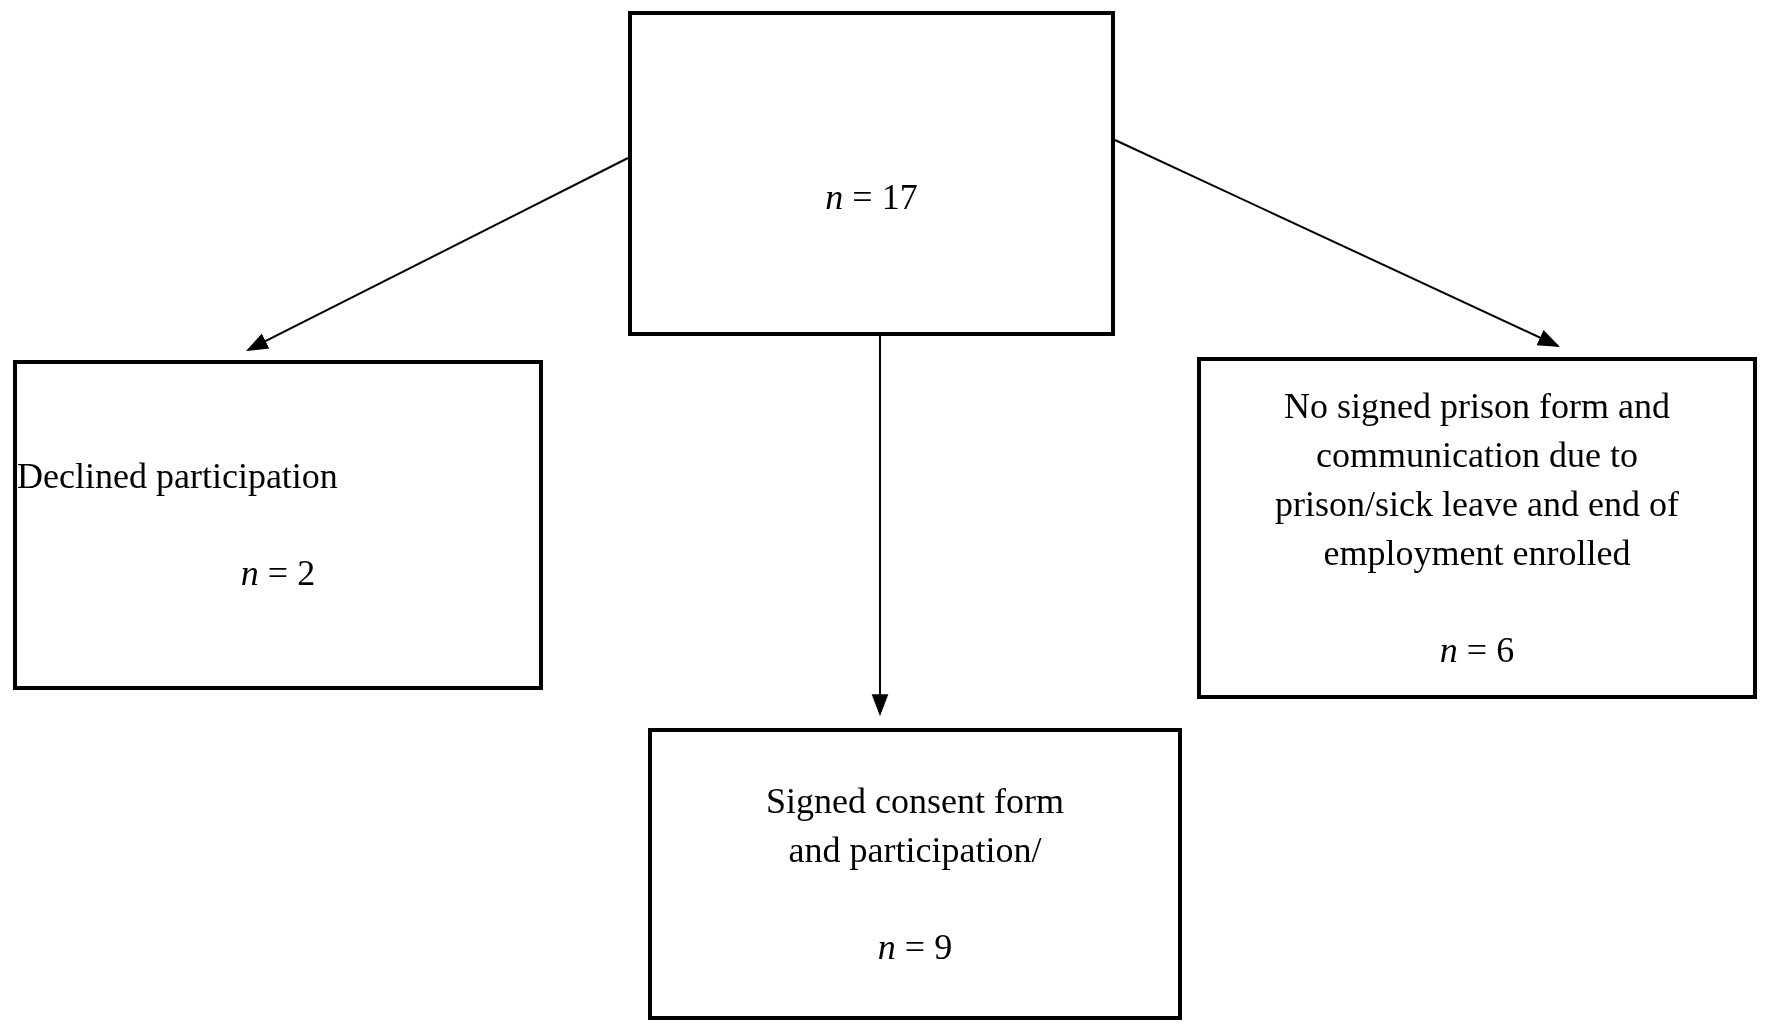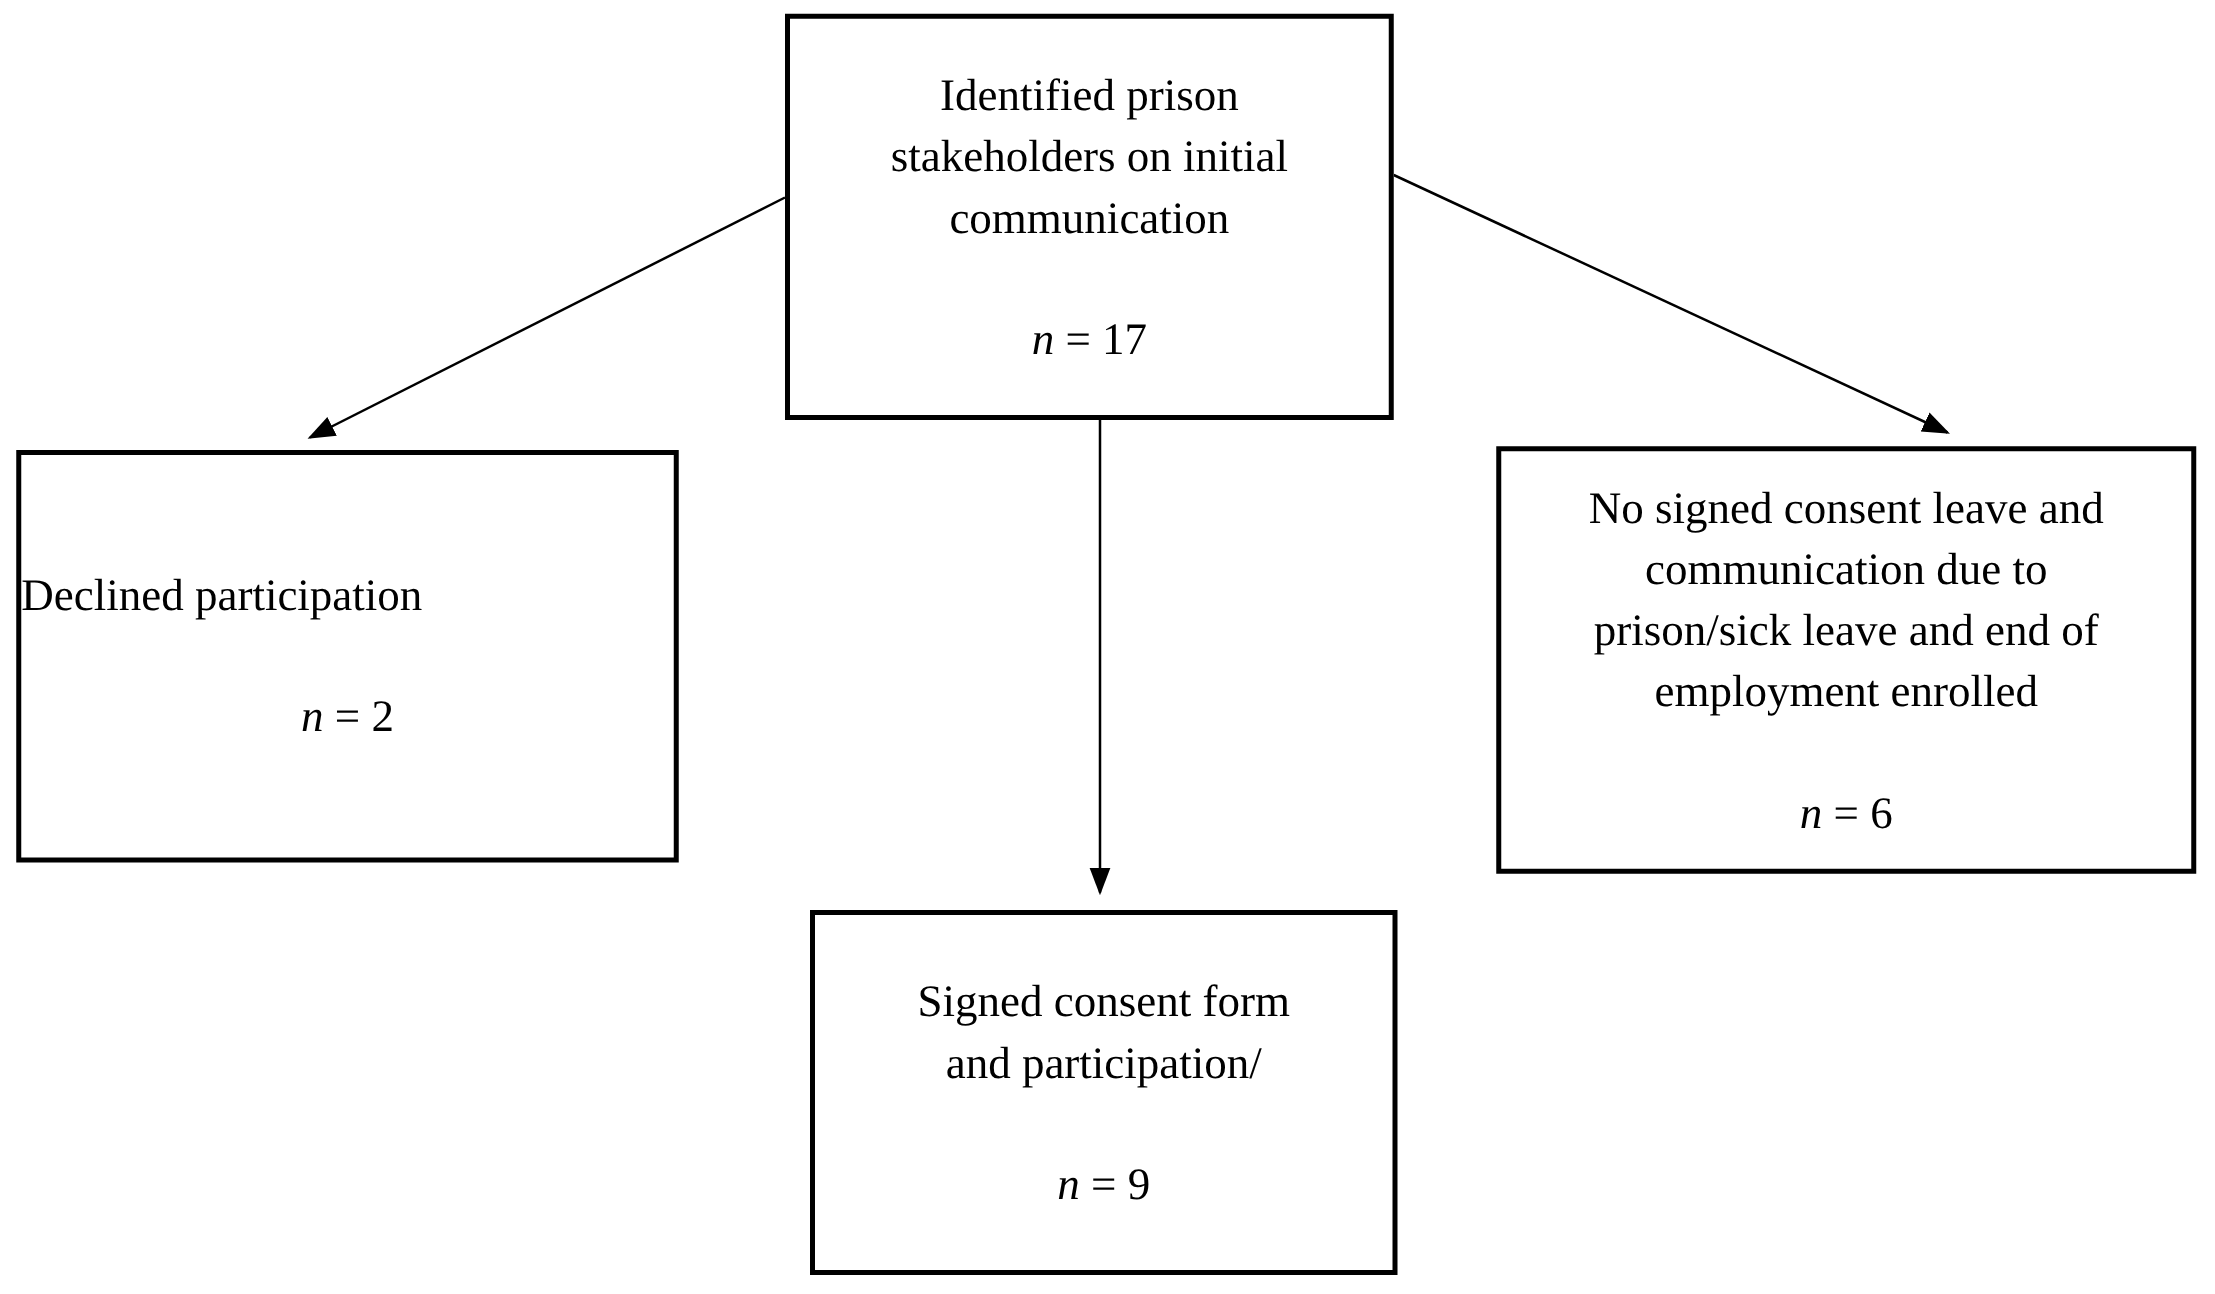--- a/index.html
+++ b/index.html
@@ -36,21 +36,21 @@
     flex-direction: column;
     align-items: center;
     justify-content: center;
     text-align: center;
     font-size: 36px;
     line-height: 49px;
   }
   .node--top    { left: 628px;  top: 11px;  width: 487px; height: 325px; }
   .node--left   { left: 13px;   top: 360px; width: 530px; height: 330px; }
   .node--right  { left: 1197px; top: 357px; width: 560px; height: 342px; }
-  .node--bottom { left: 648px;  top: 728px; width: 470px; height: 292px; }
+  .node--bottom { left: 648px;  top: 728px; width: 534px; height: 292px; }
 
   .title { width: 100%; }
   
   .node--left .title {
     text-align: left;
     box-sizing: border-box;
   }
   .count { margin-top: 48px; }
   .count .nvar { font-style: italic; }
 </style>
@@ -64,38 +64,33 @@
       <marker id="arrowhead" viewBox="0 0 10 10" refX="9" refY="5" markerWidth="22" markerHeight="22" markerUnits="userSpaceOnUse" orient="auto">
         <path d="M 0,1.2 L 10,5 L 0,8.8 z" fill="#000000"></path>
       </marker>
     </defs>
     <line x1="628" y1="158" x2="248" y2="350" marker-end="url(#arrowhead)"></line>
     <line x1="1115" y1="140" x2="1558" y2="346" marker-end="url(#arrowhead)"></line>
     <line x1="880" y1="336" x2="880" y2="714" marker-end="url(#arrowhead)"></line>
   </svg>
 
   <div class="node node--top">
-    <div class="title">
-      <div class="tline">Identified prison</div>
-      <div class="tline">stakeholders on initial</div>
-      <div class="tline">communication</div>
-    </div>
     <div class="count"><span class="nvar">n</span><span class="nrest"> = 17</span></div>
   </div>
 
   <div class="node node--left">
     <div class="title">
       <div class="tline">Declined participation</div>
     </div>
     <div class="count"><span class="nvar">n</span><span class="nrest"> = 2</span></div>
   </div>
 
   <div class="node node--right">
     <div class="title">
-      <div class="tline">No signed consent leave and</div>
+      <div class="tline">No signed prison form and</div>
       <div class="tline">communication due to</div>
       <div class="tline">prison/sick leave and end of</div>
       <div class="tline">employment enrolled</div>
     </div>
     <div class="count"><span class="nvar">n</span><span class="nrest"> = 6</span></div>
   </div>
 
   <div class="node node--bottom">
     <div class="title">
       <div class="tline">Signed consent form</div>

